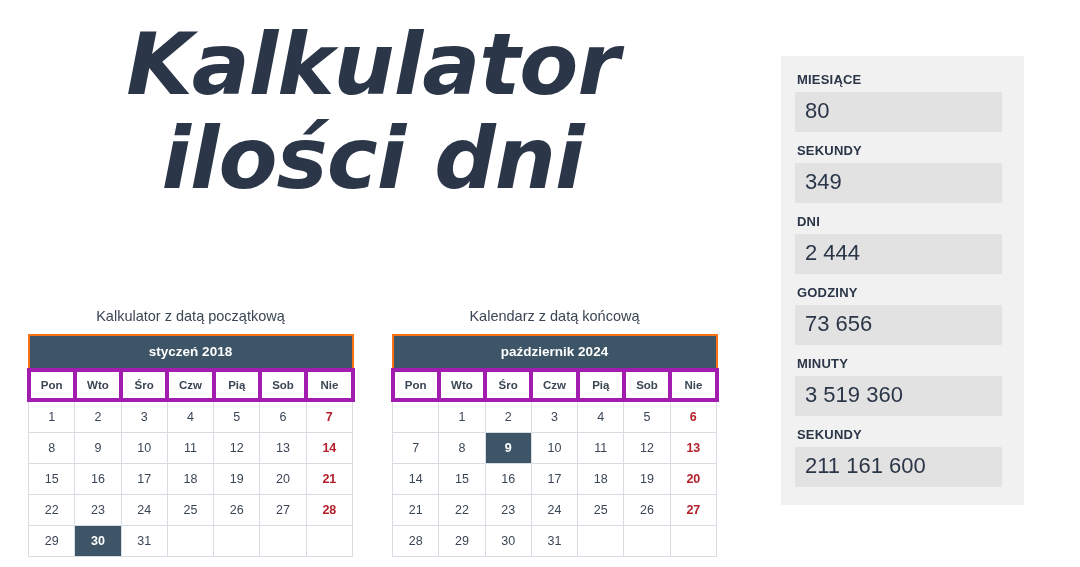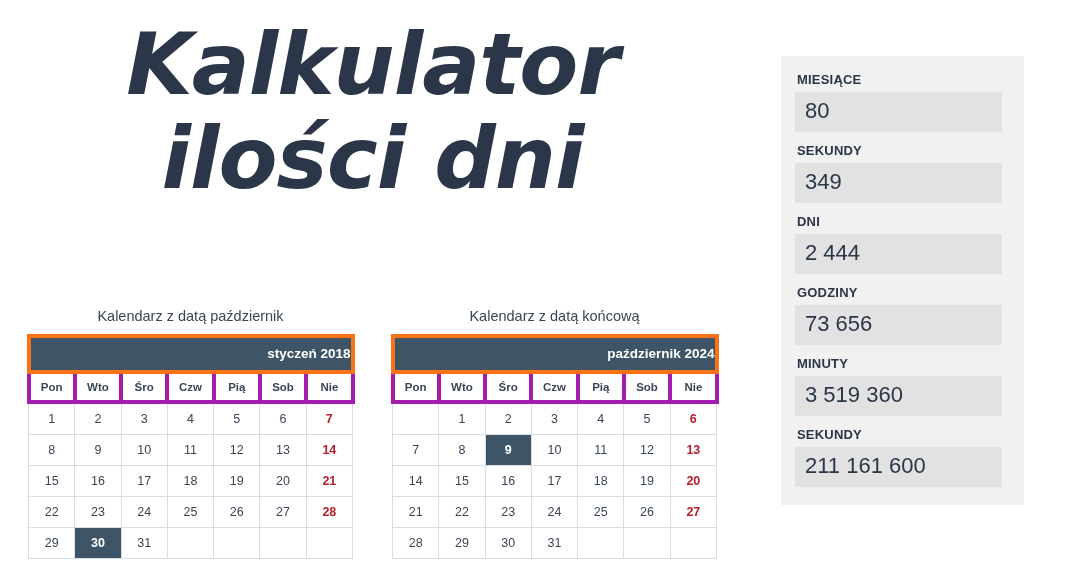--- a/index.html
+++ b/index.html
@@ -67,22 +67,22 @@
     width: 328px;
     table-layout: fixed;
     background: #ffffff;
   }
   table.cal th.month-head {
     background: #3d5566;
     color: #ffffff;
     font-size: 13.5px;
     font-weight: bold;
     padding: 8px 0 9px 0;
-    text-align: right;
-    border: 4px solid #f97316;
+    text-align: center;
+    border: 2px solid #f97316;
   }
   table.cal th.dow {
     font-size: 11.5px;
     font-weight: bold;
     color: #3b4655;
     background: #ffffff;
     padding: 7px 0;
     text-align: center;
     border: 4px solid #a21caf;
   }
@@ -146,21 +146,21 @@
 <div class="page">
 
   <div class="title-block">
     <div class="title-line">Kalkulator</div>
     <div class="title-line second">ilości dni</div>
   </div>
 
   <div class="calendars">
 
     <div class="cal-wrap">
-      <div class="cal-caption">Kalendarz z datą październik</div>
+      <div class="cal-caption">Kalkulator z datą początkową</div>
       <table class="cal">
         <thead>
           <tr>
             <th class="month-head" colspan="7">styczeń 2018</th>
           </tr>
           <tr>
             <th class="dow">Pon</th>
             <th class="dow">Wto</th>
             <th class="dow">Śro</th>
             <th class="dow">Czw</th>

